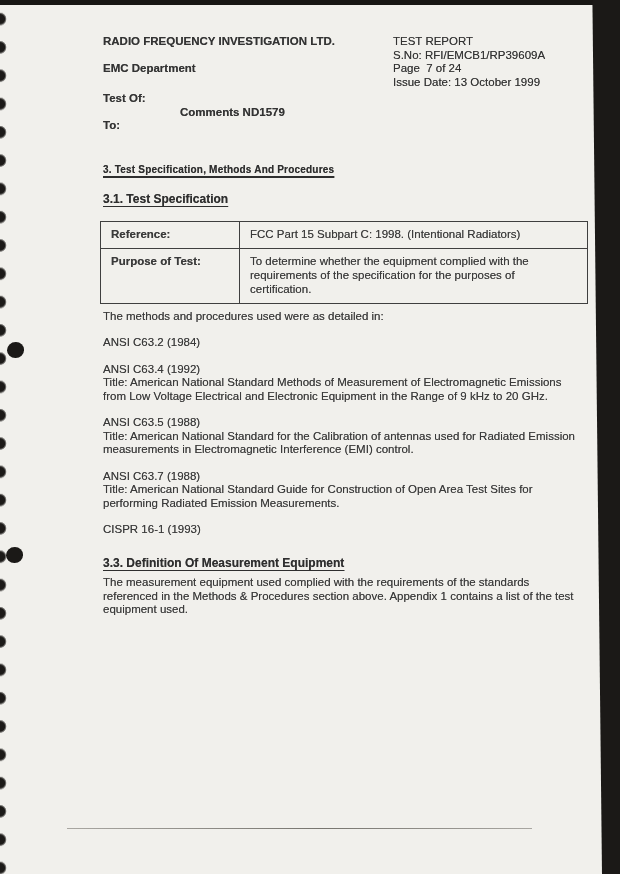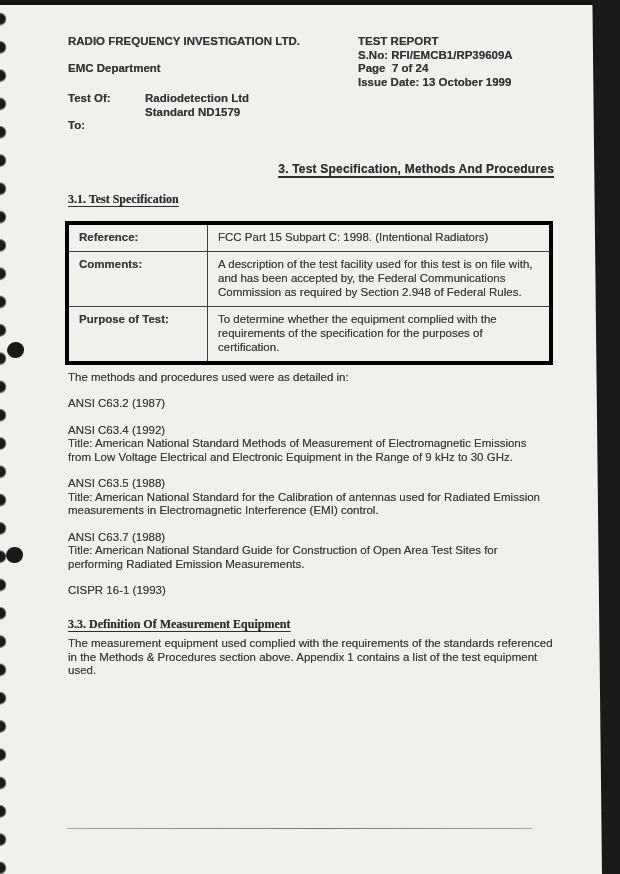--- a/index.html
+++ b/index.html
@@ -28,51 +28,52 @@
   .punch-hole{
     position:absolute;width:17px;height:16px;background:#1b1917;z-index:7;
     border-radius:52% 48% 50% 50%;
   }
   .punch-hole.h1{left:7px;top:312px;}
   .punch-hole.h2{left:6px;top:547px;}
 
   
   .content{
     position:relative;z-index:2;
-    padding:35px 66px 0 68px;
+    padding:35px 42px 0 68px;
     color:#3a3a3a;font-size:11.5px;line-height:13.5px;
     text-shadow:0 0 .4px rgba(55,55,55,.65);
+    margin-left:35px;
   }
   .hdr{display:flex;}
   .hdr-left{width:290px;}
   .company,.dept{font-weight:bold;color:#333;}
   .dept{margin-top:13.5px;}
-  .hdr-right{flex:1;font-weight:bold;color:#333;}
+  .hdr-right{flex:1;font-weight:normal;color:#333;}
   .hdr-right div{white-space:pre-wrap;}
 
   .testof{margin-top:3px;}
   .testof .row{display:flex;font-weight:bold;color:#333;}
   .testof .lbl{width:77px;flex:none;}
   .testof .val{flex:1;}
 
   .h1{
-    margin-top:30px;font-size:12px;font-weight:bold;color:#2e2e2e;letter-spacing:.2px;
-    text-decoration:underline;text-underline-offset:3px;text-decoration-thickness:1.5px;text-align:right;
+    margin-top:30px;font-size:10px;font-weight:bold;color:#2e2e2e;letter-spacing:.2px;
+    text-decoration:underline;text-underline-offset:3px;text-decoration-thickness:1.5px;
   }
   .h2{
     font-size:12px;font-weight:bold;color:#2e2e2e;
-    text-decoration:underline;text-underline-offset:3px;text-decoration-thickness:1.3px;font-family:Liberation Serif, serif;
+    text-decoration:underline;text-underline-offset:3px;text-decoration-thickness:1.3px;
   }
   .h2.s31{margin-top:17px;}
   .h2.s32{margin-top:14px;}
   .h2.s33{margin-top:20px;}
 
   table.spec{
     margin-top:14px;margin-left:-3px;width:488px;
-    border-collapse:collapse;border:4px solid #000000;
+    border-collapse:collapse;border:1px solid #000000;
   }
   table.spec td{
     border:1px solid #3f3f3f;vertical-align:top;
     padding:5px 10px 7px 10px;font-size:11.5px;line-height:14px;color:#3a3a3a;
   }
   td.tlabel{width:118px;font-weight:bold;color:#333;}
 
   .para{margin-top:6px;max-width:485px;}
   .std{margin-top:13px;max-width:485px;}
   .std .desc{max-width:478px;}
@@ -96,60 +97,55 @@
         <div>TEST REPORT</div>
         <div>S.No: RFI/EMCB1/RP39609A</div>
         <div>Page  7 of 24</div>
         <div>Issue Date: 13 October 1999</div>
       </div>
     </div>
 
     <div class="testof">
       <div class="row">
         <span class="lbl">Test Of:</span>
-        <span class="val">Radiodetection Ltd</span>
       </div>
       <div class="row">
         <span class="lbl"></span>
-        <span class="val">Standard ND1579</span>
+        <span class="val">Comments ND1579</span>
       </div>
       <div class="row">
         <span class="lbl">To:</span>
       </div>
     </div>
 
     <div class="h1">3. Test Specification, Methods And Procedures</div>
 
     <div class="h2 s31">3.1. Test Specification</div>
 
     <table class="spec">
       <tbody>
         <tr>
           <td class="tlabel">Reference:</td>
           <td>FCC Part 15 Subpart C: 1998. (Intentional Radiators)</td>
         </tr>
         <tr>
-          <td class="tlabel">Comments:</td>
-          <td>A description of the test facility used for this test is on file with, and has been accepted by, the Federal Communications Commission as required by Section 2.948 of Federal Rules.</td>
-        </tr>
-        <tr>
           <td class="tlabel">Purpose of Test:</td>
           <td>To determine whether the equipment complied with the requirements of the specification for the purposes of certification.</td>
         </tr>
       </tbody>
     </table>
 
     <div class="para">The methods and procedures used were as detailed in:</div>
 
     <div class="std">
-      <div class="name">ANSI C63.2 (1987)</div>
+      <div class="name">ANSI C63.2 (1984)</div>
     </div>
     <div class="std">
       <div class="name">ANSI C63.4 (1992)</div>
-      <div class="desc">Title: American National Standard Methods of Measurement of Electromagnetic Emissions from Low Voltage Electrical and Electronic Equipment in the Range of 9 kHz to 30 GHz.</div>
+      <div class="desc">Title: American National Standard Methods of Measurement of Electromagnetic Emissions from Low Voltage Electrical and Electronic Equipment in the Range of 9 kHz to 20 GHz.</div>
     </div>
     <div class="std">
       <div class="name">ANSI C63.5 (1988)</div>
       <div class="desc">Title: American National Standard for the Calibration of antennas used for Radiated Emission measurements in Electromagnetic Interference (EMI) control.</div>
     </div>
     <div class="std">
       <div class="name">ANSI C63.7 (1988)</div>
       <div class="desc">Title: American National Standard Guide for Construction of Open Area Test Sites for performing Radiated Emission Measurements.</div>
     </div>
     <div class="std">

